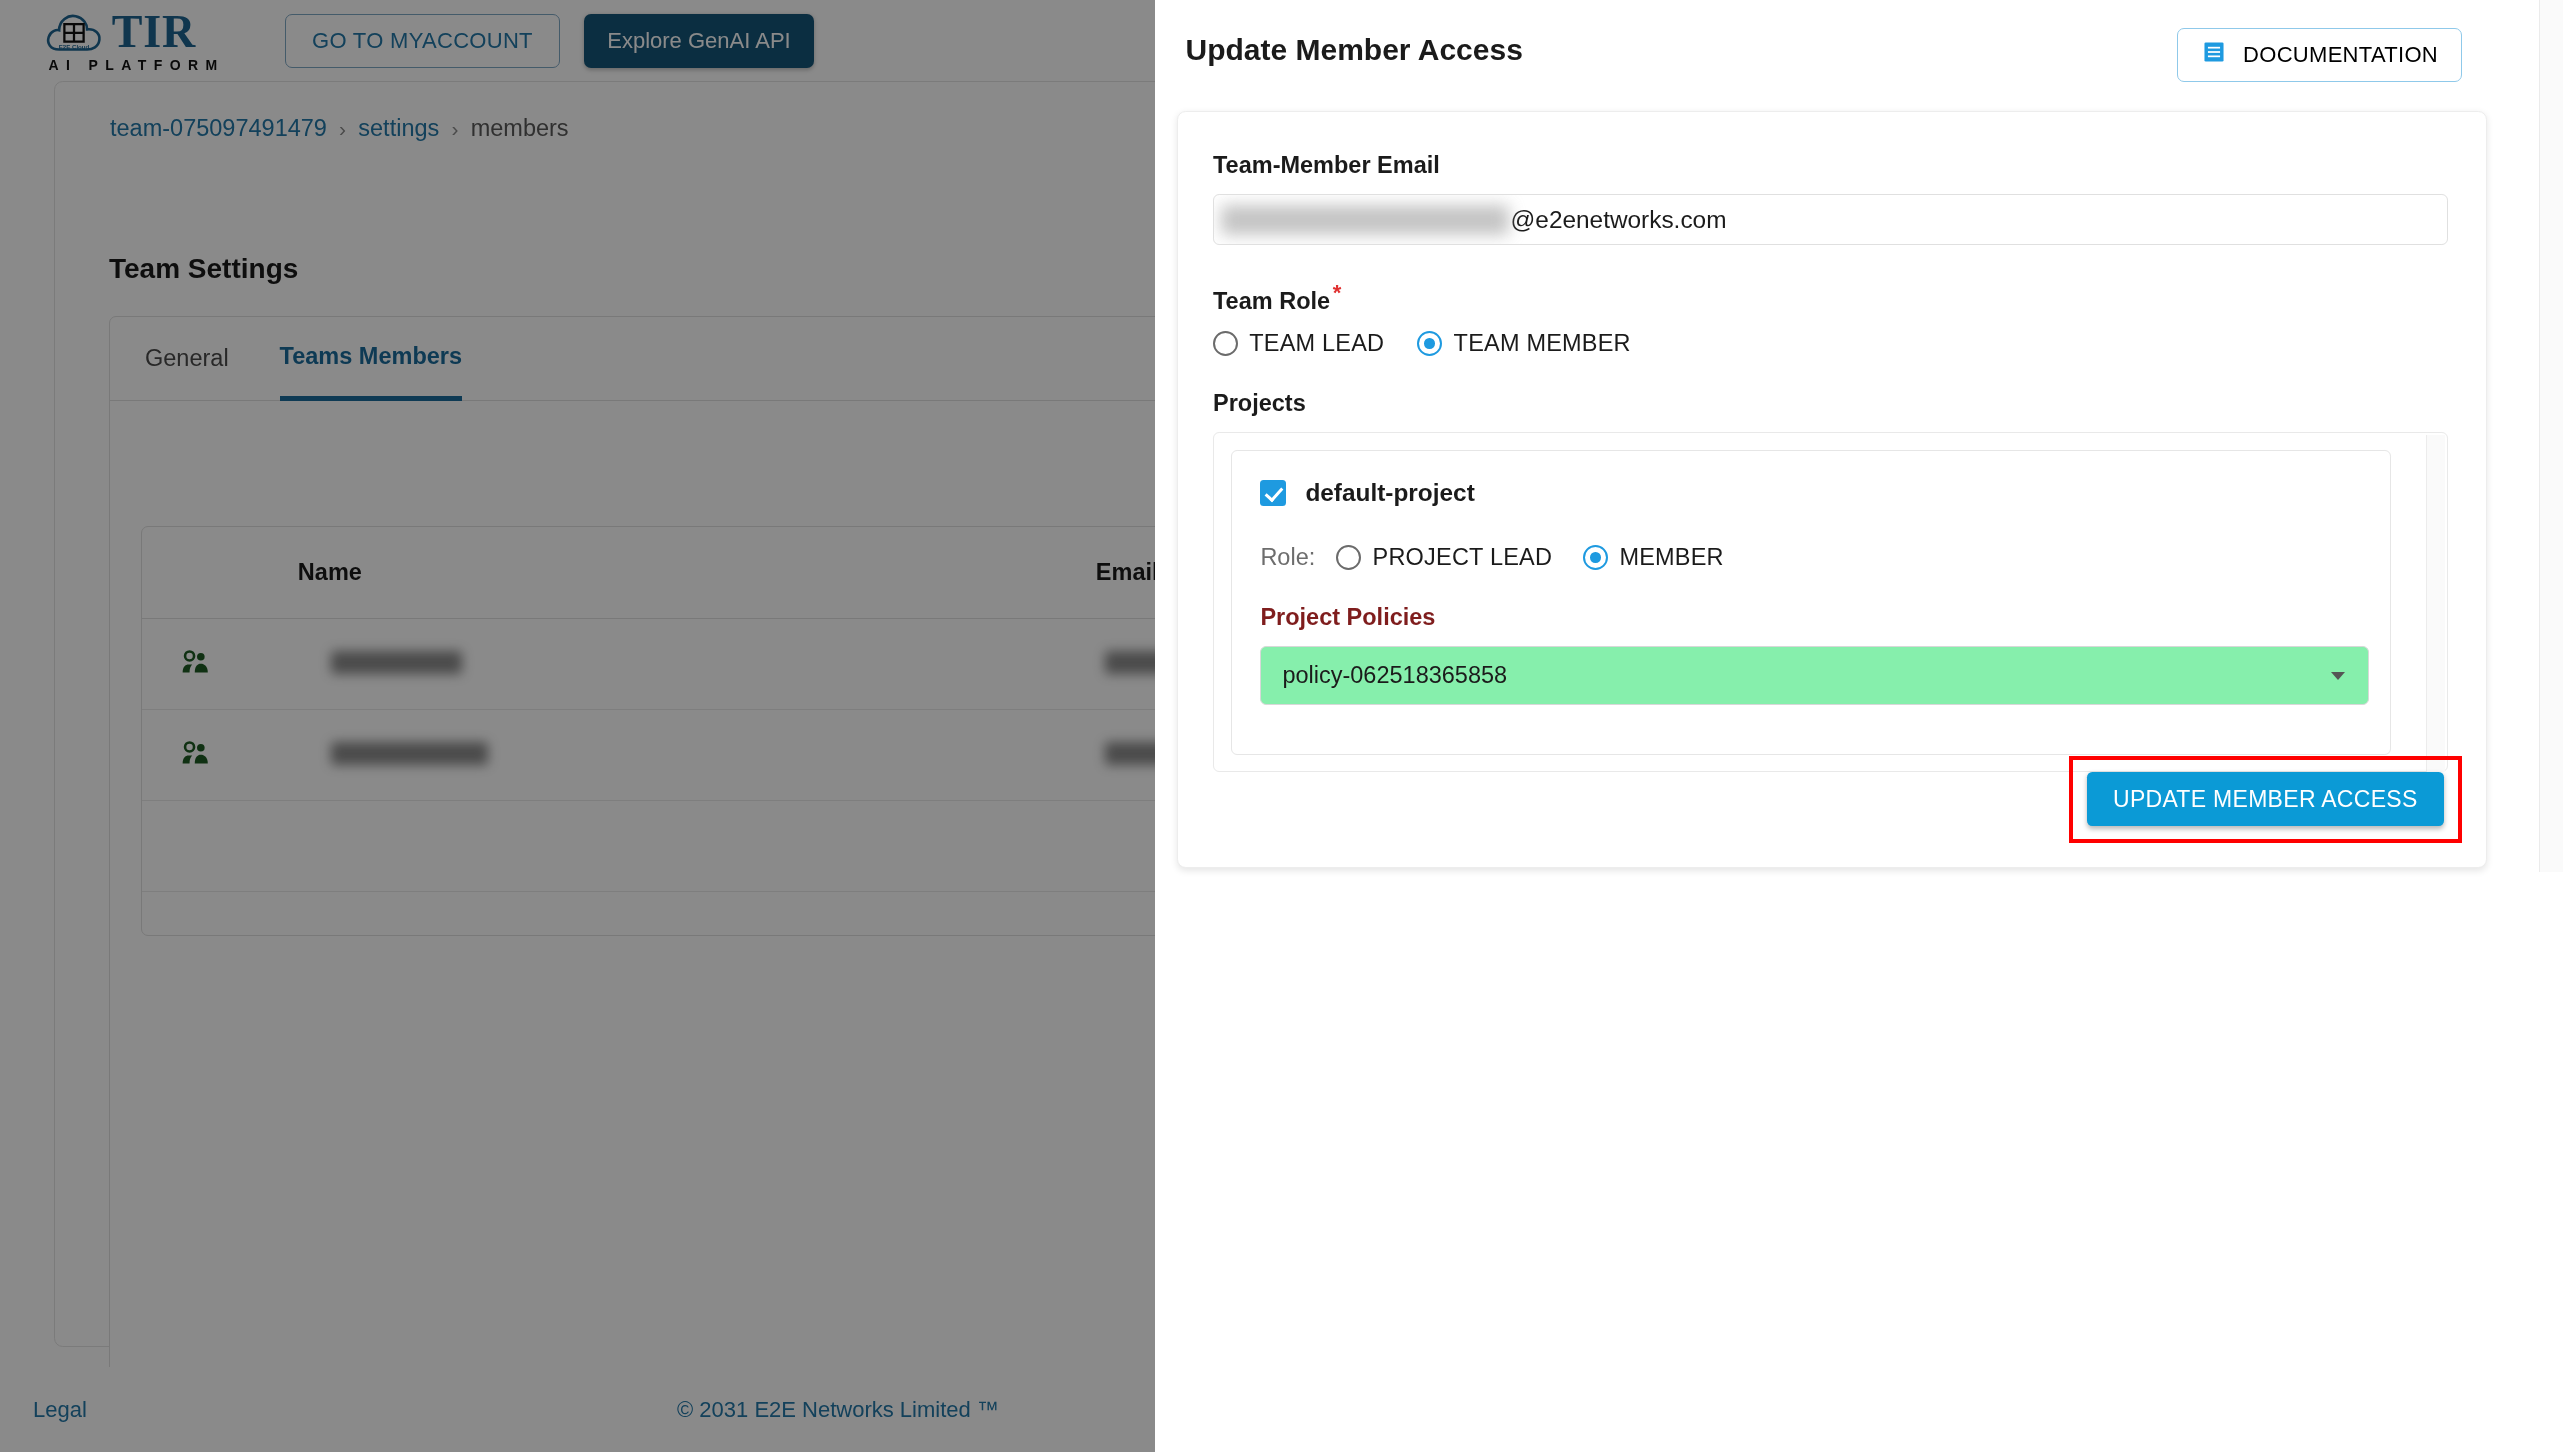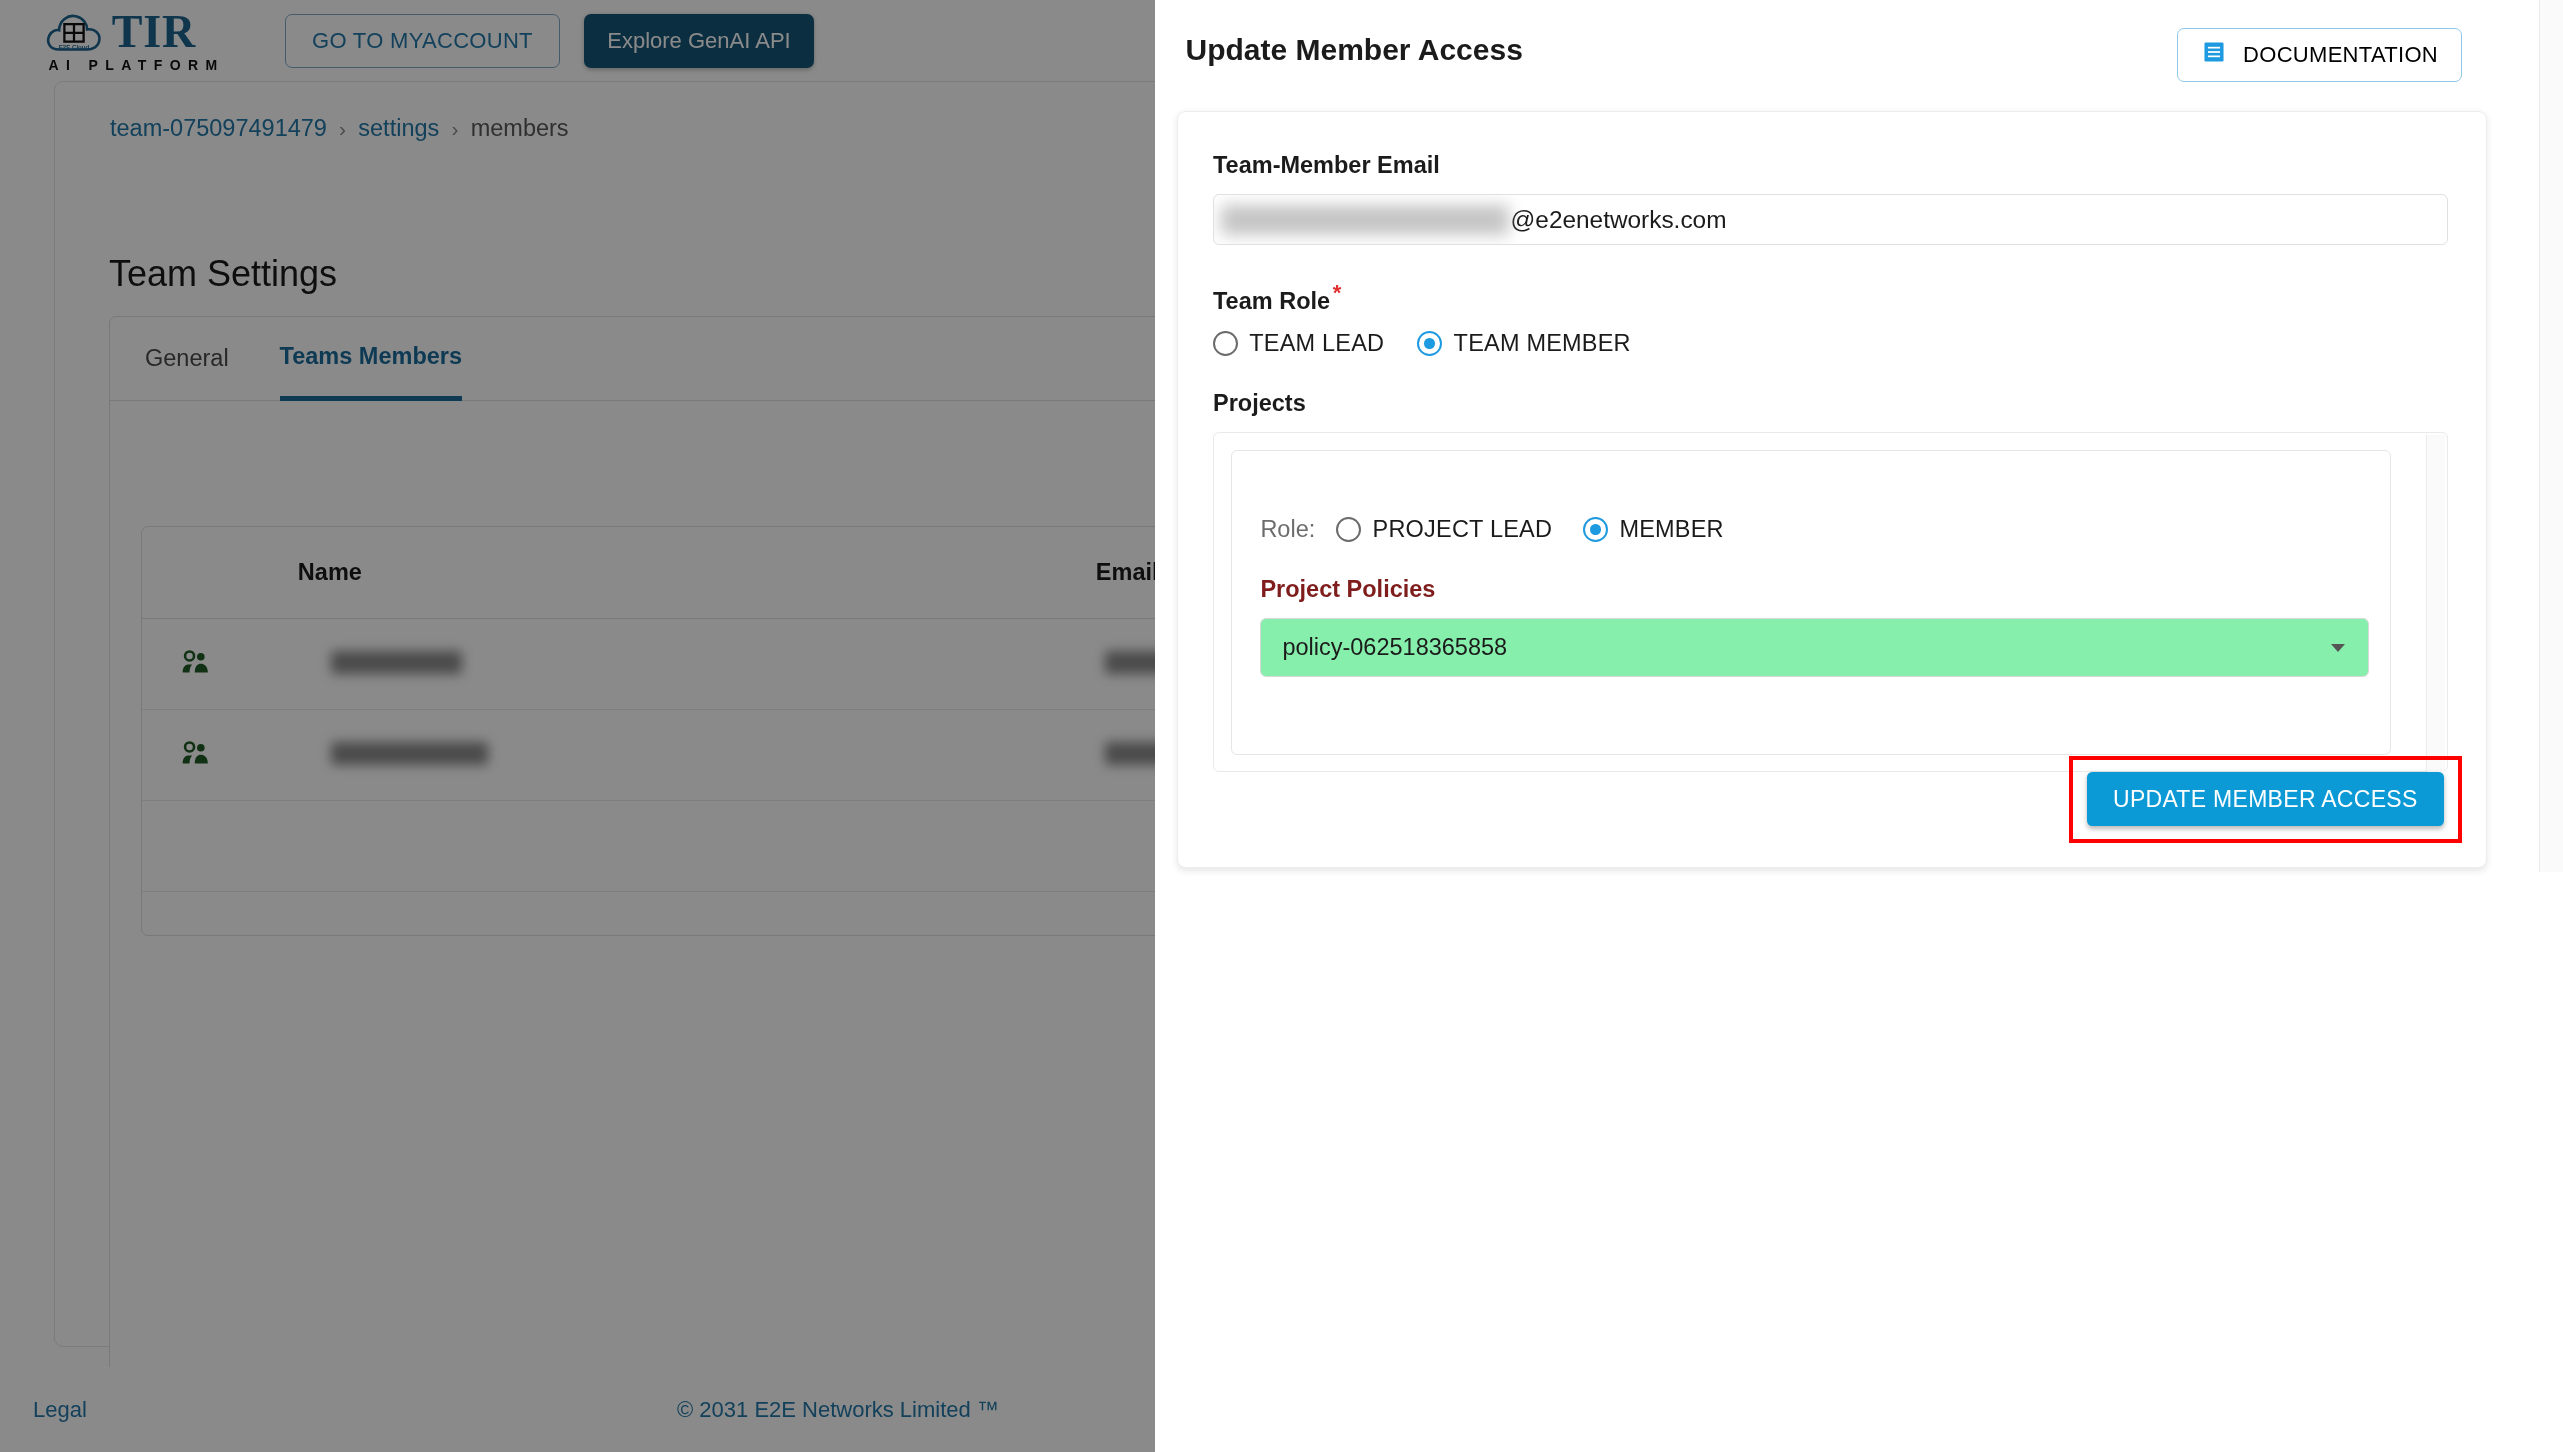--- a/index.html
+++ b/index.html
@@ -76,21 +76,21 @@
     border-radius: 8.7px;
   }
   .breadcrumb {
     position: absolute; left: 55px; top: 33px;
     font-size: 23.5px; color: #2378a8; display: flex; align-items: center; gap: 12.2px;
   }
   .breadcrumb .sep { color: #8a8a8a; font-size: 21px; }
   .breadcrumb .crumb-current { color: #5a5a5a; }
   .page-title {
     position: absolute; left: 54px; top: 171px;
-    font-size: 36px; font-weight: 400; color: #1b1b1b;
+    font-size: 28px; font-weight: 700; color: #1b1b1b;
   }
 
   .tabs-card {
     position: absolute; left: 54px; top: 234px;
     width: 2309px; height: 1117px;
     border: 0.9px solid #e0e0e0; border-radius: 7px;
     background: #fff;
   }
   .tabs-row {
     height: 84px; border-bottom: 0.9px solid #e0e0e0;
@@ -443,20 +443,24 @@
         <span class="radio-label">TEAM MEMBER</span>
       </label>
     </div>
 
     <div class="field-label">Projects</div>
 
     <div class="projects-outer">
       <div class="projects-scroll-track"></div>
 
       <div class="project-item">
+        <div class="proj-check-row">
+          <span class="checkbox"></span>
+          <span class="proj-name">default-project</span>
+        </div>
 
         <div class="role-row">
           <span class="role-label">Role:</span>
           <label class="radio-opt">
             <span class="radio-circle"></span>
             <span class="radio-label">PROJECT LEAD</span>
           </label>
           <label class="radio-opt">
             <span class="radio-circle checked"></span>
             <span class="radio-label">MEMBER</span>

